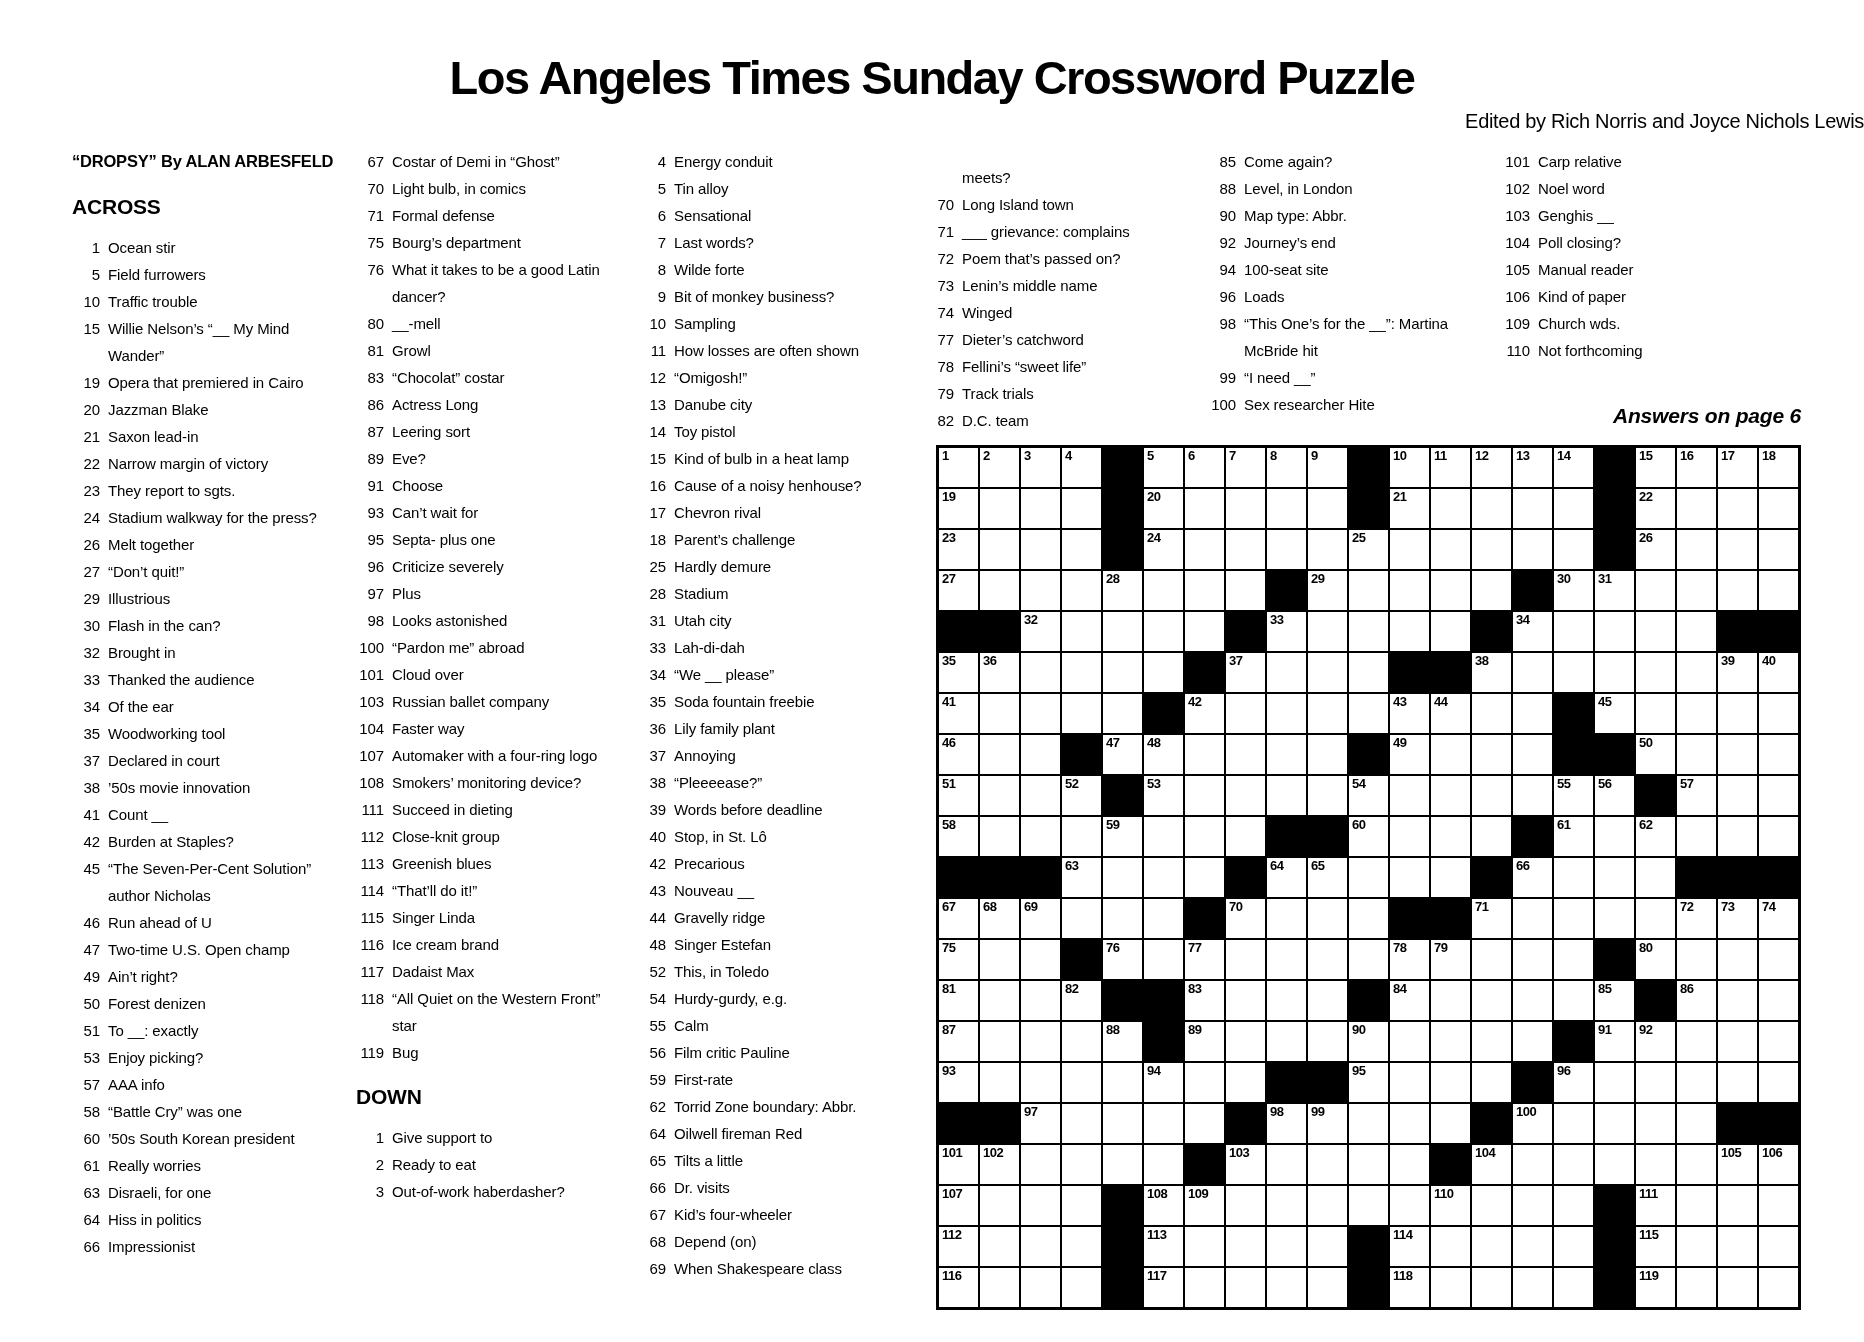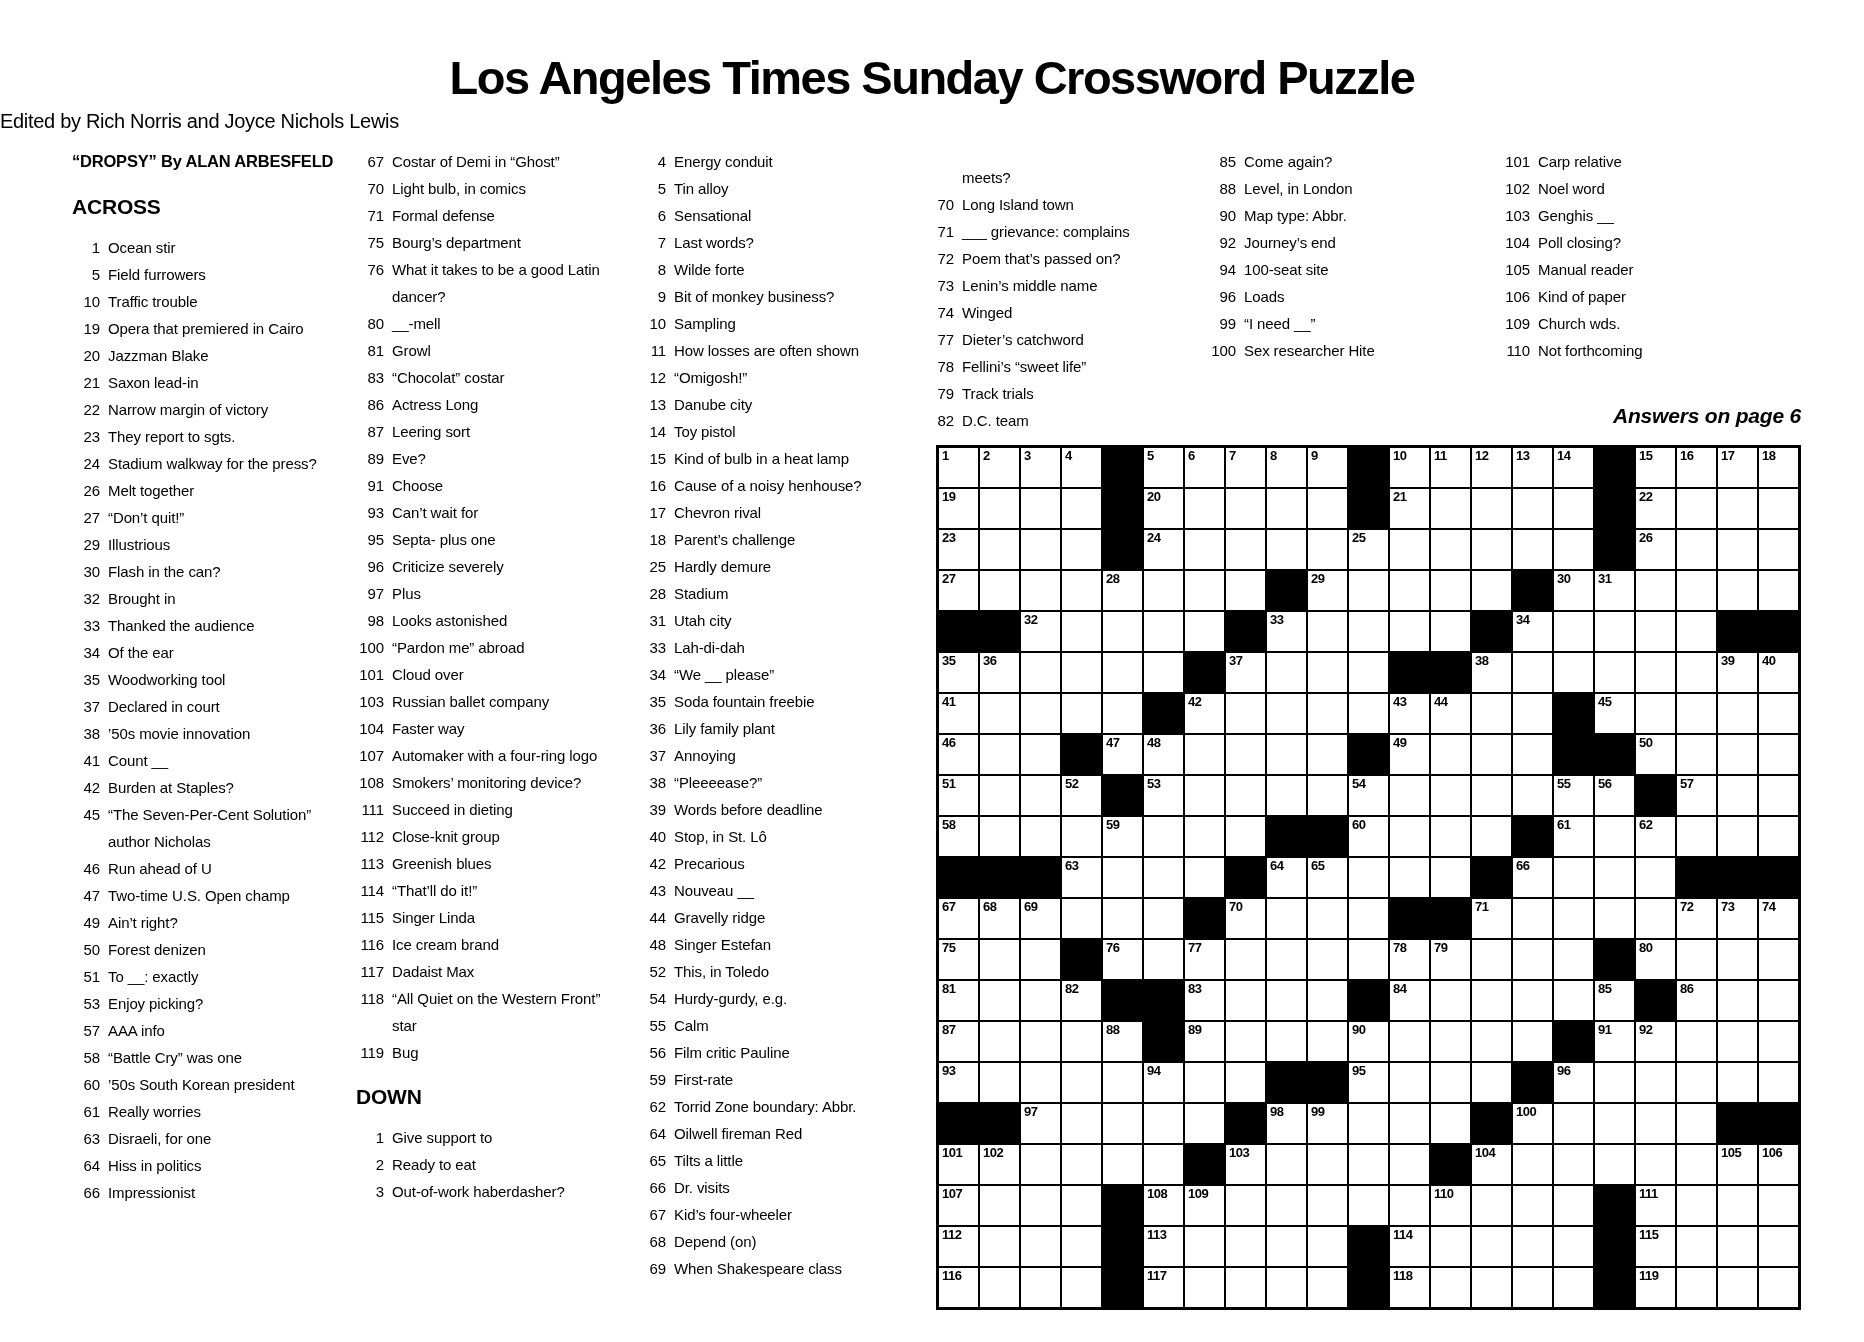--- a/index.html
+++ b/index.html
@@ -6,21 +6,21 @@
   body {
     width:1864px; height:1342px; position:relative; overflow:hidden;
     background:#ffffff; color:#000000;
     font-family:"Liberation Sans", sans-serif;
   }
   .title {
     position:absolute; left:0; top:50px; width:1864px; text-align:center;
     font-size:47px; font-weight:bold; letter-spacing:-1.5px; white-space:nowrap;
   }
   .subtitle {
-    position:absolute; left:0; top:110px; width:1864px; text-align:left;
+    position:absolute; left:0; top:110px; width:1864px; text-align:right;
     font-size:20px; letter-spacing:-0.3px;
   }
   .byline {
     position:absolute; left:72px; top:148px; font-size:16.5px; font-weight:bold;
     line-height:27px; white-space:nowrap; letter-spacing:-0.2px;
   }
   .clue-col { position:absolute; top:148px; }
   #col1 { left:64px;  width:276px; }
   #col2 { left:348px; width:276px; }
   #col3 { left:630px; width:282px; }
@@ -63,20 +63,21 @@
 
 <div class="title">Los Angeles Times Sunday Crossword Puzzle</div>
 <div class="subtitle">Edited by Rich Norris and Joyce Nichols Lewis</div>
 <div class="byline">“DROPSY” By ALAN ARBESFELD</div>
 
 <div class="clue-col" id="col1">
     <div class="sec-hdr">ACROSS</div>
     <p class="clue"><span class="cnum">1</span><span>Ocean stir</span></p>
     <p class="clue"><span class="cnum">5</span><span>Field furrowers</span></p>
     <p class="clue"><span class="cnum">10</span><span>Traffic trouble</span></p>
+    <p class="clue"><span class="cnum">15</span><span>Willie Nelson’s “__ My Mind Wander”</span></p>
     <p class="clue"><span class="cnum">19</span><span>Opera that premiered in Cairo</span></p>
     <p class="clue"><span class="cnum">20</span><span>Jazzman Blake</span></p>
     <p class="clue"><span class="cnum">21</span><span>Saxon lead-in</span></p>
     <p class="clue"><span class="cnum">22</span><span>Narrow margin of victory</span></p>
     <p class="clue"><span class="cnum">23</span><span>They report to sgts.</span></p>
     <p class="clue"><span class="cnum">24</span><span>Stadium walkway for the press?</span></p>
     <p class="clue"><span class="cnum">26</span><span>Melt together</span></p>
     <p class="clue"><span class="cnum">27</span><span>“Don’t quit!”</span></p>
     <p class="clue"><span class="cnum">29</span><span>Illustrious</span></p>
     <p class="clue"><span class="cnum">30</span><span>Flash in the can?</span></p>
@@ -197,20 +198,21 @@
     <p class="clue"><span class="cnum">79</span><span>Track trials</span></p>
     <p class="clue"><span class="cnum">82</span><span>D.C. team</span></p>
   </div>
 <div class="clue-col" id="col5">
     <p class="clue"><span class="cnum">85</span><span>Come again?</span></p>
     <p class="clue"><span class="cnum">88</span><span>Level, in London</span></p>
     <p class="clue"><span class="cnum">90</span><span>Map type: Abbr.</span></p>
     <p class="clue"><span class="cnum">92</span><span>Journey’s end</span></p>
     <p class="clue"><span class="cnum">94</span><span>100-seat site</span></p>
     <p class="clue"><span class="cnum">96</span><span>Loads</span></p>
+    <p class="clue"><span class="cnum">98</span><span>“This One’s for the __”: Martina McBride hit</span></p>
     <p class="clue"><span class="cnum">99</span><span>“I need __”</span></p>
     <p class="clue"><span class="cnum">100</span><span>Sex researcher Hite</span></p>
   </div>
 <div class="clue-col" id="col6">
     <p class="clue"><span class="cnum">101</span><span>Carp relative</span></p>
     <p class="clue"><span class="cnum">102</span><span>Noel word</span></p>
     <p class="clue"><span class="cnum">103</span><span>Genghis __</span></p>
     <p class="clue"><span class="cnum">104</span><span>Poll closing?</span></p>
     <p class="clue"><span class="cnum">105</span><span>Manual reader</span></p>
     <p class="clue"><span class="cnum">106</span><span>Kind of paper</span></p>

